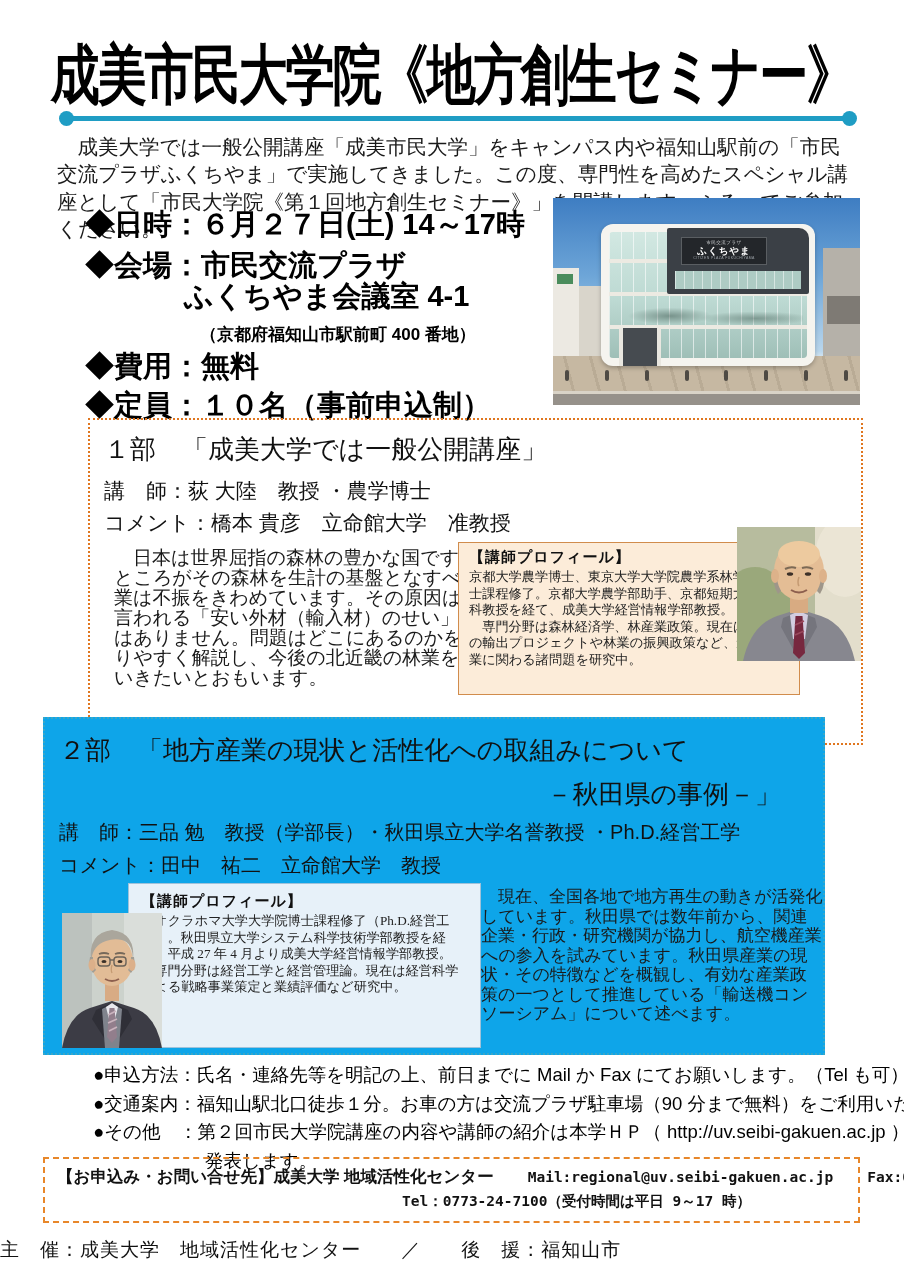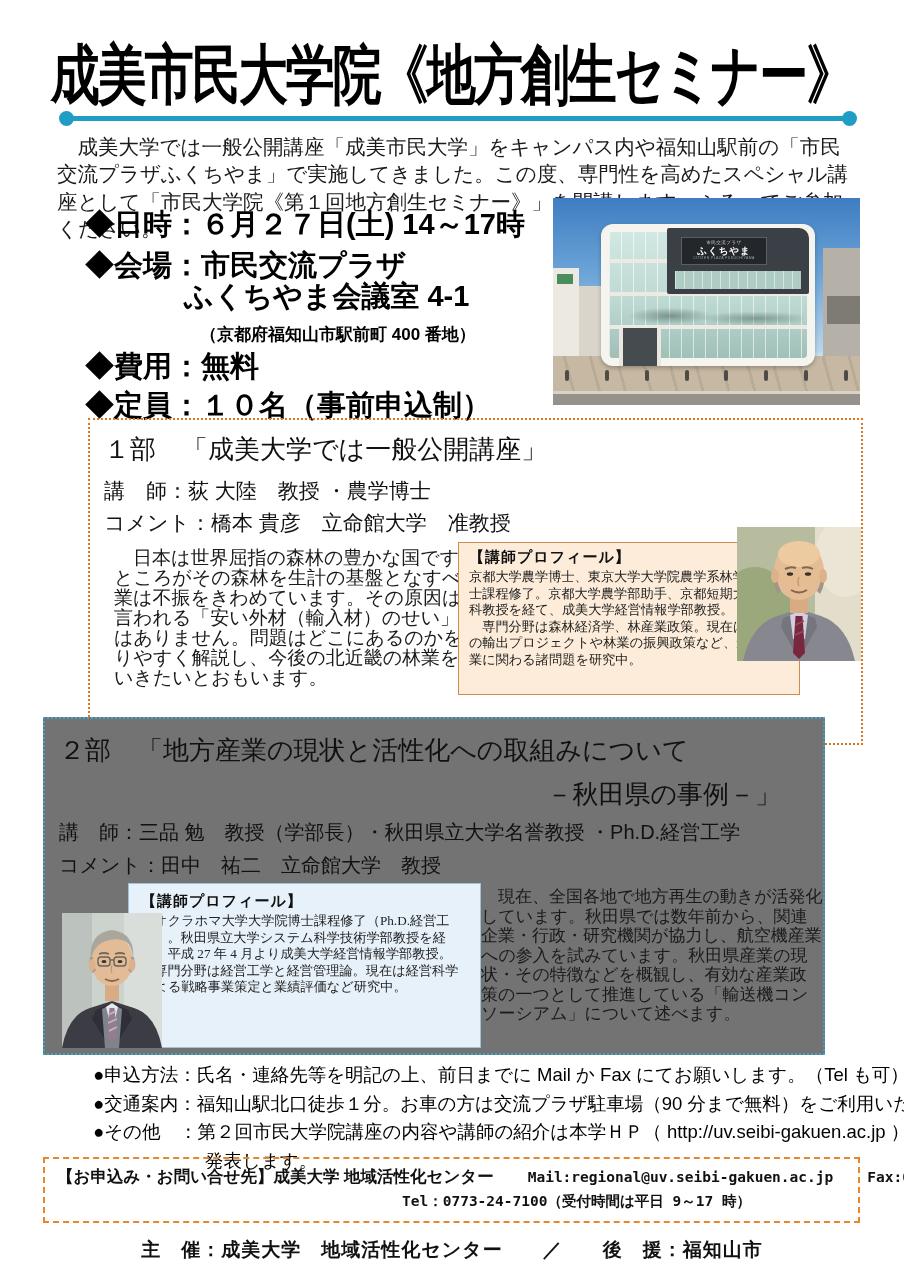--- a/index.html
+++ b/index.html
@@ -72,42 +72,42 @@
             box-sizing:border-box;padding:8px 12px;z-index:4;}
   .prof-title{font-family:"Liberation Serif",serif;font-size:15px;font-weight:bold;letter-spacing:1px;margin-bottom:2px;}
   .prof-body{font-family:"Liberation Serif",serif;font-size:13.2px;line-height:16.6px;white-space:pre-line;color:#222;}
 
   .photo1{position:absolute;left:737px;top:527px;width:124px;height:134px;z-index:3;}
   .photo2{position:absolute;left:62px;top:913px;width:100px;height:135px;z-index:5;}
   .photo1 svg,.photo2 svg{display:block;width:100%;height:100%;}
 
   
   .part2{position:absolute;left:43px;top:717px;width:782px;height:338px;border:2px dotted #38a7c8;
-         box-sizing:border-box;background:#737373;z-index:3;}
+         box-sizing:border-box;background:#0ea5e9;z-index:3;}
   .p2-h1{position:absolute;left:14px;top:14px;font-size:26px;white-space:nowrap;}
   .p2-h2{position:absolute;right:42px;top:58px;font-size:26px;white-space:nowrap;}
   .p2-lect{position:absolute;left:14px;top:100px;font-size:20px;white-space:nowrap;}
   .p2-comm{position:absolute;left:14px;top:133px;font-size:20px;white-space:nowrap;}
   .p2-body{position:absolute;left:436px;top:168px;width:342px;font-size:17px;line-height:19.5px;white-space:pre-line;color:#1a1a1a;}
 
   
   .notes{position:absolute;left:93px;top:1062px;width:790px;font-size:18.5px;color:#000;}
   .notes .n-line{height:28.5px;white-space:nowrap;}
   .notes .n-indent{padding-left:112px;}
 
   
   .contact{position:absolute;left:43px;top:1157px;width:817px;height:66px;border:2px dashed #e8872a;
            box-sizing:border-box;padding:7px 12px;}
   .c-row1{display:flex;align-items:baseline;gap:34px;white-space:nowrap;}
   .c-label{font-size:16.5px;font-weight:bold;}
   .c-mono{font-family:"DejaVu Sans Mono",monospace;font-size:14.5px;font-weight:bold;}
   .c-row2{margin-top:4px;padding-left:345px;white-space:nowrap;}
 
   
-  .footer{position:absolute;left:0;right:0;top:1237px;text-align:center;font-size:19px;font-weight:bold;
+  .footer{position:absolute;left:0;right:0;top:1237px;font-size:19px;font-weight:normal;
           letter-spacing:1px;white-space:nowrap;}
 </style>
 </head>
 <body>
 
 <div class="page">
 
   <div class="title">成美市民大学院《地方創生セミナー》</div>
   <div class="rule"></div>
   <div class="intro">　成美大学では一般公開講座「成美市民大学」をキャンパス内や福知山駅前の「市民交流プラザふくちやま」で実施してきました。この度、専門性を高めたスペシャル講座として「市民大学院《第１回地方創生セミナー》」を開講します。ふるってご参加ください。</div>

